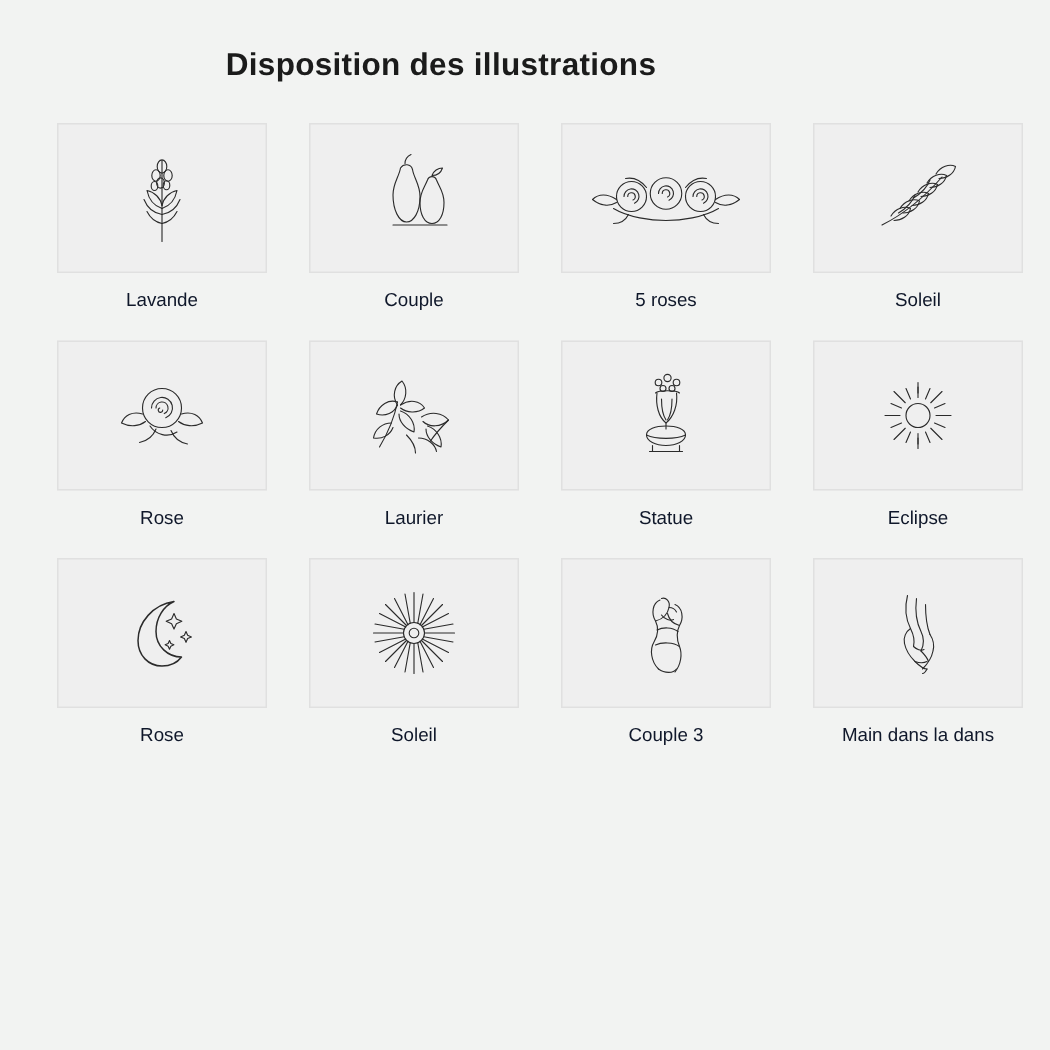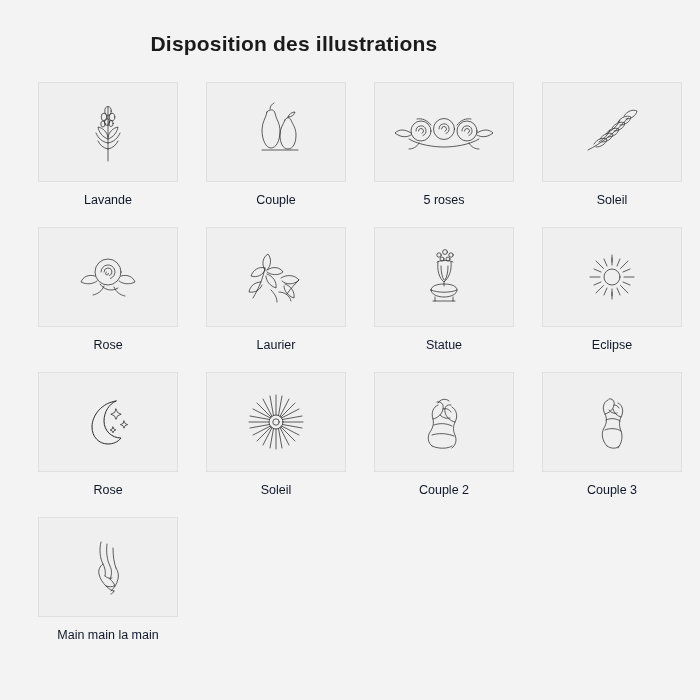--- a/index.html
+++ b/index.html
@@ -282,39 +282,20 @@
             <path d="M24.5 28.5 L5 25 M24.5 33.5 L5 37 M37.5 28.5 L57 25 M37.5 33.5 L57 37"></path>
             <path d="M27 25.5 L18 8 M35 25.5 L44 8 M27 36.5 L18 54 M35 36.5 L44 54"></path>
             <path d="M25.5 27 L8 18 M25.5 35 L8 44 M36.5 27 L54 18 M36.5 35 L54 44"></path>
           </g>
         </svg>
       </div>
       <div class="caption">Soleil</div>
     </div>
 
 
-    <div class="cell">
-      <div class="thumb">
-        <svg width="52" height="58" viewBox="0 0 52 58">
-          <g class="ink-thin">
-            <path d="M20 12 C15 14 13 20 15 26 C16 30 15 35 12 39 C9 44 10 50 14 53"></path>
-            <path d="M15 26 C20 25 24 21 25 16 C26 11 23 8 19 9"></path>
-            <path d="M34 14 C39 17 40 24 37 29 C35 33 35 38 37 42 C39 47 38 52 34 55"></path>
-            <path d="M37 29 C32 28 28 24 27 19 C26 14 29 11 33 12"></path>
-            <path d="M25 16 C28 15 31 16 33 19"></path>
-            <path d="M16 32 C21 30 28 30 34 33"></path>
-            <path d="M14 42 C20 40 28 40 36 43"></path>
-            <path d="M14 53 C20 56 30 56 34 53"></path>
-            <path d="M22 22 C25 25 29 26 32 25"></path>
-            <path d="M20 10 C22 6 28 5 31 8"></path>
-          </g>
-        </svg>
-      </div>
-      <div class="caption">Couple 2</div>
-    </div>
 
     <div class="cell">
       <div class="thumb">
         <svg width="44" height="60" viewBox="0 0 44 60">
           <g class="ink-thin">
             <path d="M18 8 C13 10 12 17 15 22 C17 26 17 31 14 36 C11 41 12 49 17 54"></path>
             <path d="M15 22 C19 21 23 18 24 13 C25 9 22 6 19 7"></path>
             <path d="M28 11 C33 13 34 20 31 25 C29 29 29 34 31 39 C33 44 32 51 28 56"></path>
             <path d="M31 25 C27 24 24 21 23 17"></path>
             <path d="M24 13 C26 13 28 14 29 16"></path>
@@ -337,17 +318,17 @@
             <path d="M26 12 C26 20 27 27 29 32"></path>
             <path d="M16 28 C13 30 11 34 12 38 C13 43 16 47 19 50 C22 53 25 55 27 55"></path>
             <path d="M29 32 C31 35 32 39 31 43 C30 48 27 52 24 55"></path>
             <path d="M18 40 C20 42 23 43 25 42"></path>
             <path d="M19 50 C22 51 25 51 27 50"></path>
             <path d="M23 43 C25 45 27 47 28 50"></path>
             <path d="M27 55 C26 57 25 58 24 58"></path>
           </g>
         </svg>
       </div>
-      <div class="caption">Main main la main</div>
+      <div class="caption">Main dans la dans</div>
     </div>
 
   </div>
 </div>
 
 </body></html>

